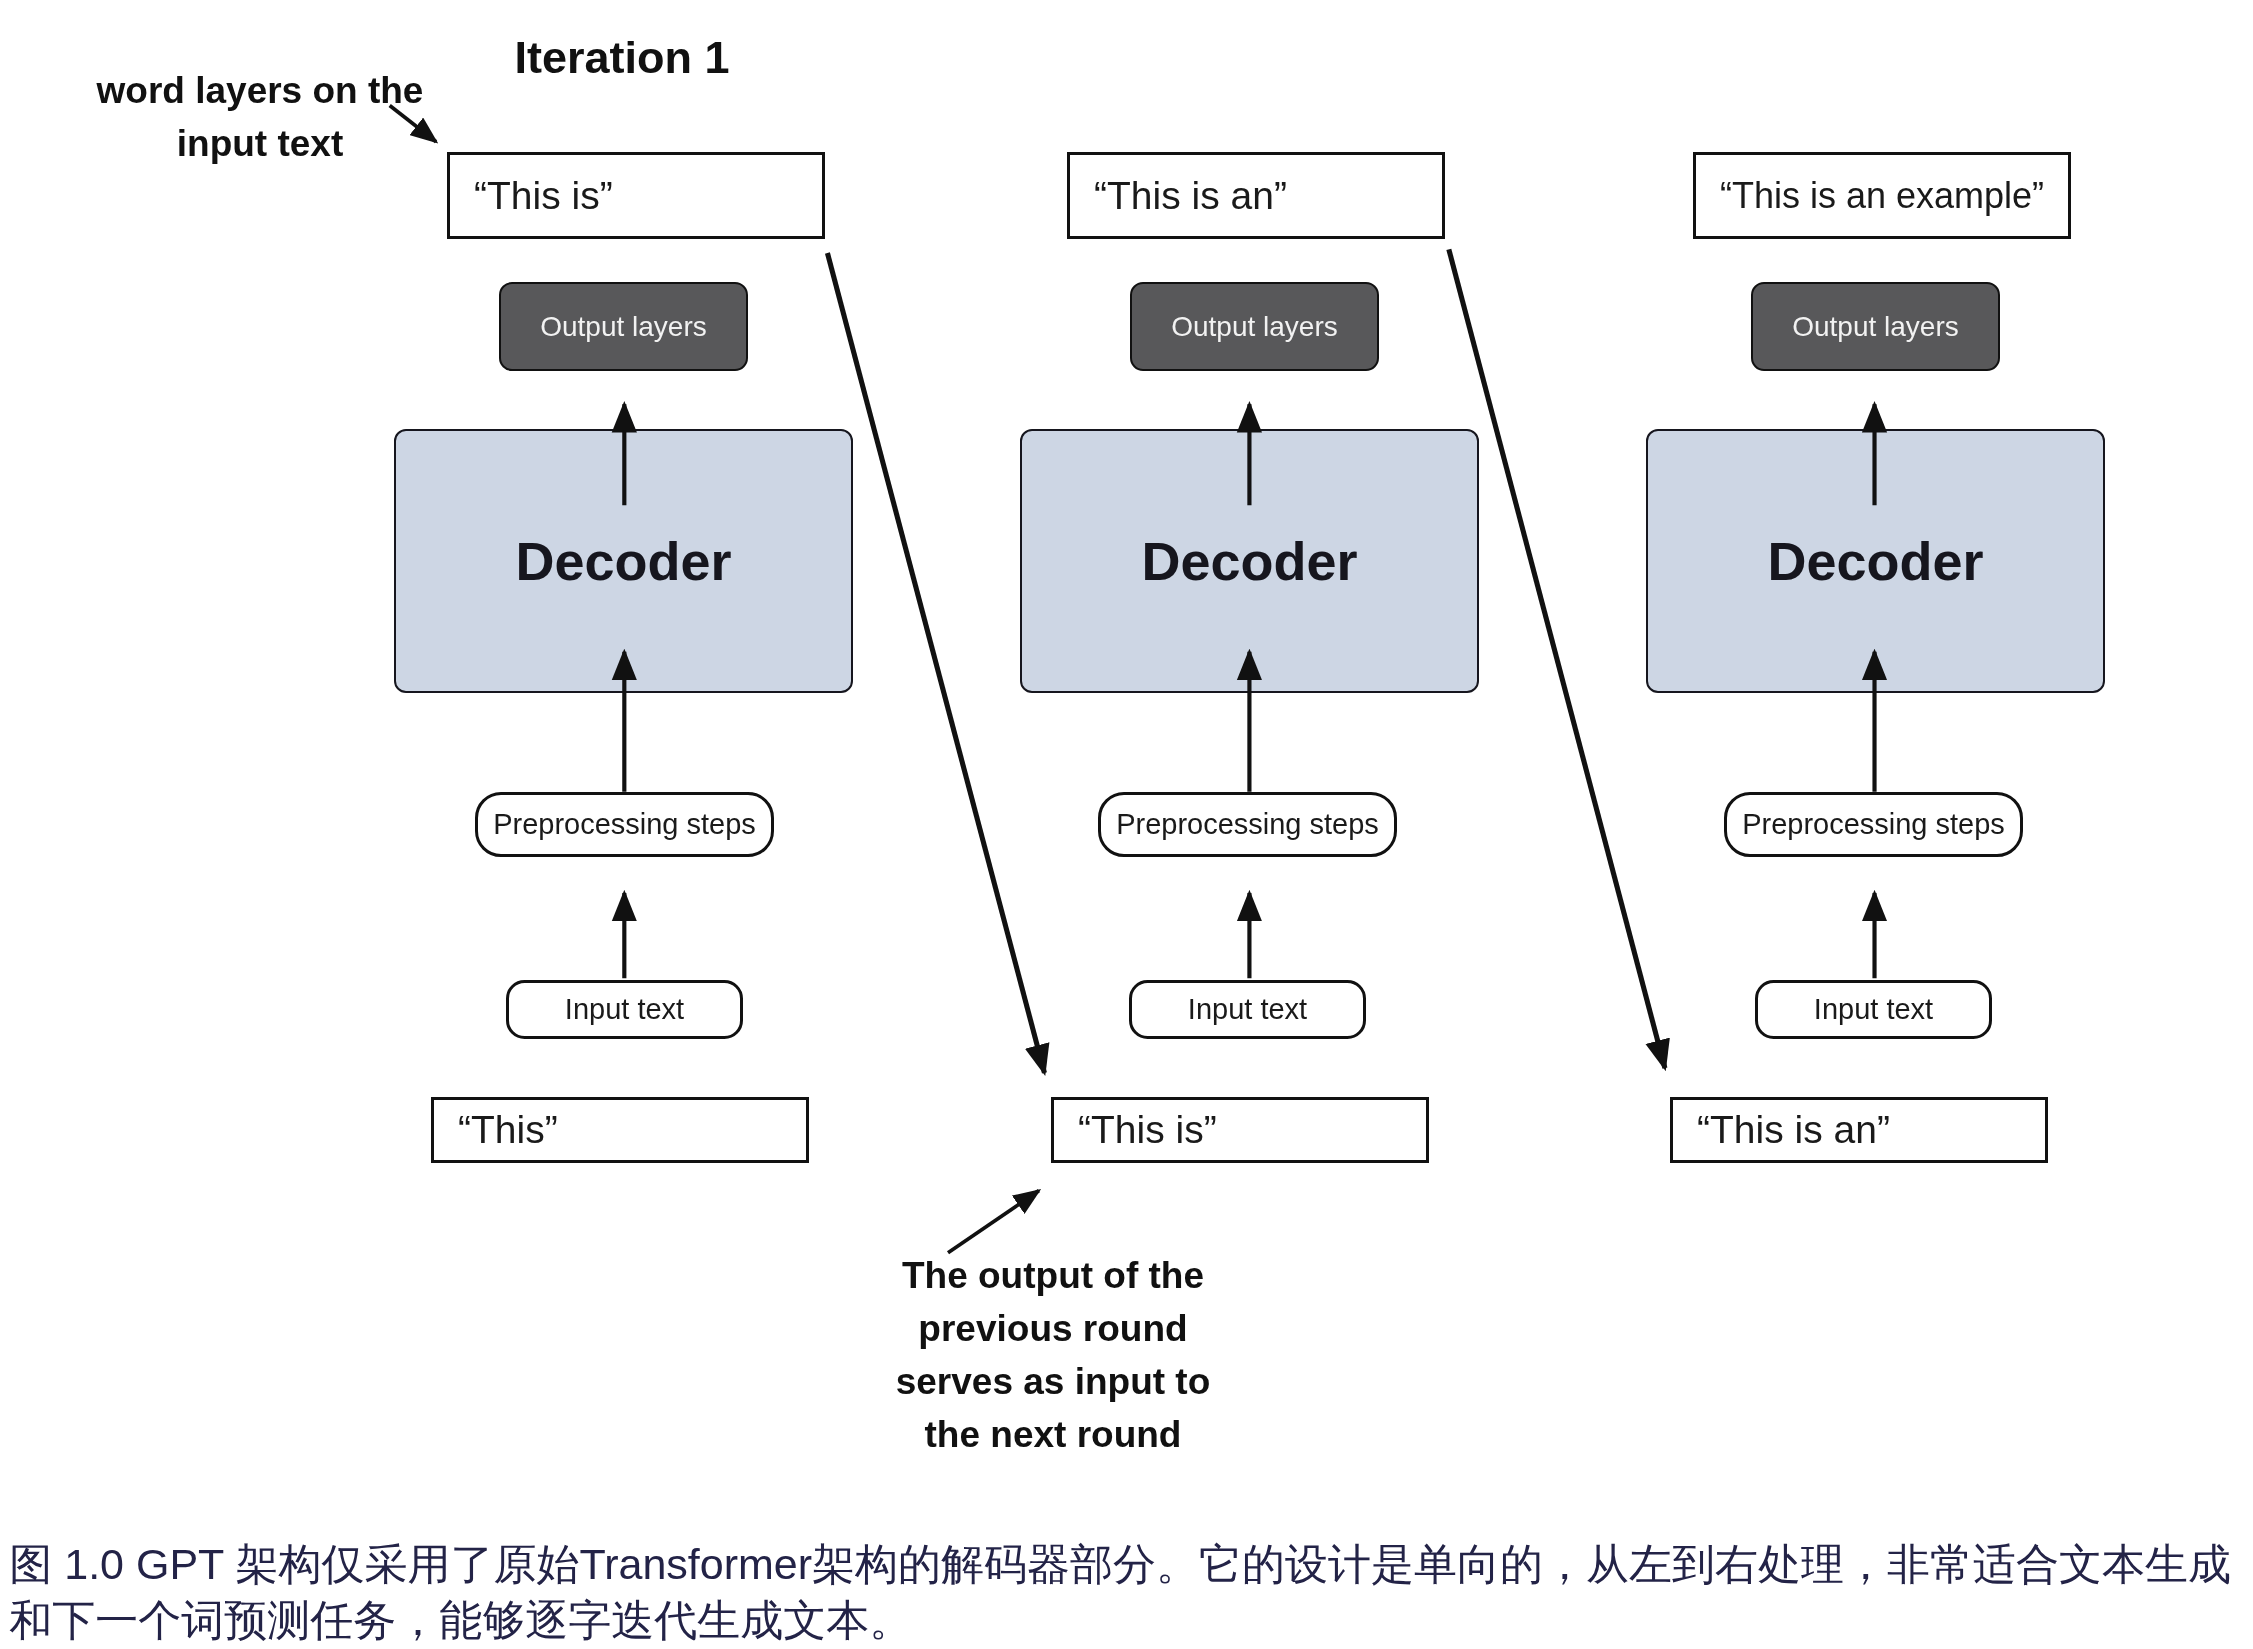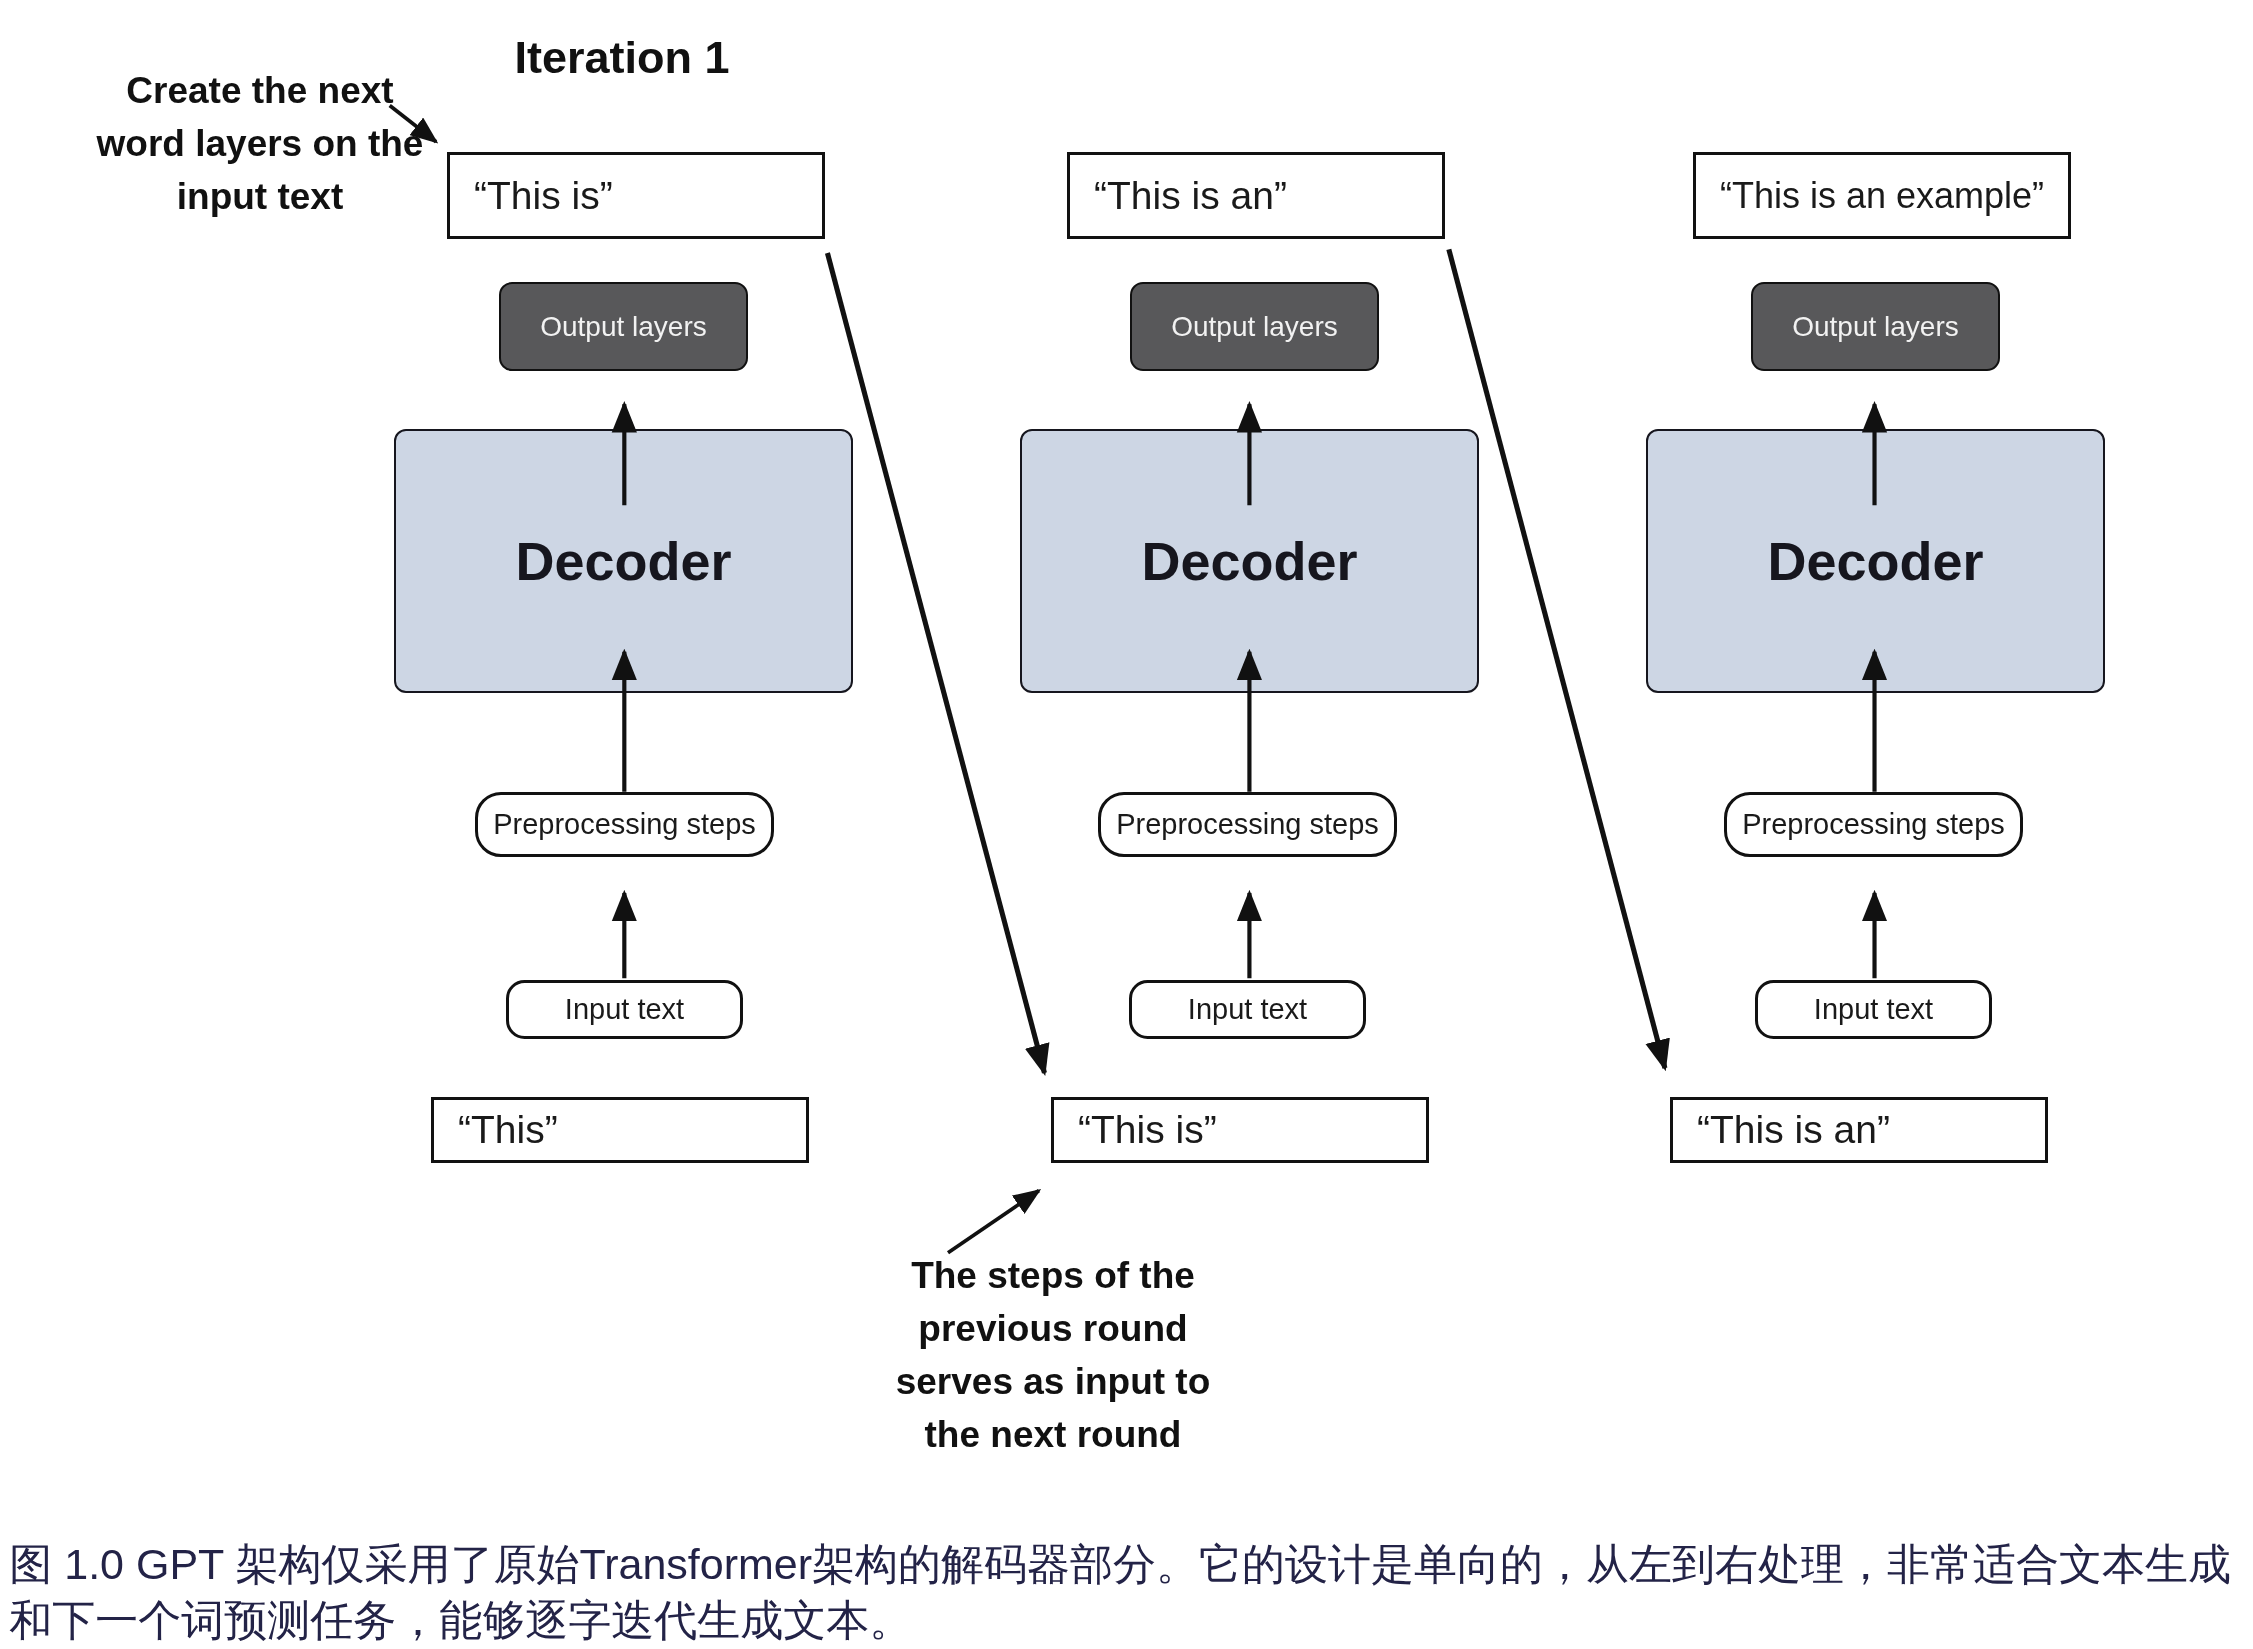--- a/index.html
+++ b/index.html
@@ -126,26 +126,25 @@
     <span>“This”</span>
   </div>
   <div class="wide-box bottom" style="left:1051px">
     <span>“This is”</span>
   </div>
   <div class="wide-box bottom" style="left:1670px">
     <span>“This is an”</span>
   </div>
 
   <div class="note" id="note-top">
-    <div>Create the next</div>
     <div>word layers on the</div>
     <div>input text</div>
   </div>
   <div class="note" id="note-bottom">
-    <div>The steps of the</div>
+    <div>The output of the</div>
     <div>previous round</div>
     <div>serves as input to</div>
     <div>the next round</div>
   </div>
 
   <div id="caption">图 1.0  GPT 架构仅采用了原始Transformer架构的解码器部分。它的设计是单向的，从左到右处理，非常适合文本生成和下一个词预测任务，能够逐字迭代生成文本。</div>
 
   <svg id="arrow-layer" viewBox="0 0 2430 1778" xmlns="http://www.w3.org/2000/svg">
     <defs>
       <marker id="ah" viewBox="0 0 10 8" refX="9" refY="4" markerUnits="userSpaceOnUse" markerWidth="34" markerHeight="28" orient="auto">

